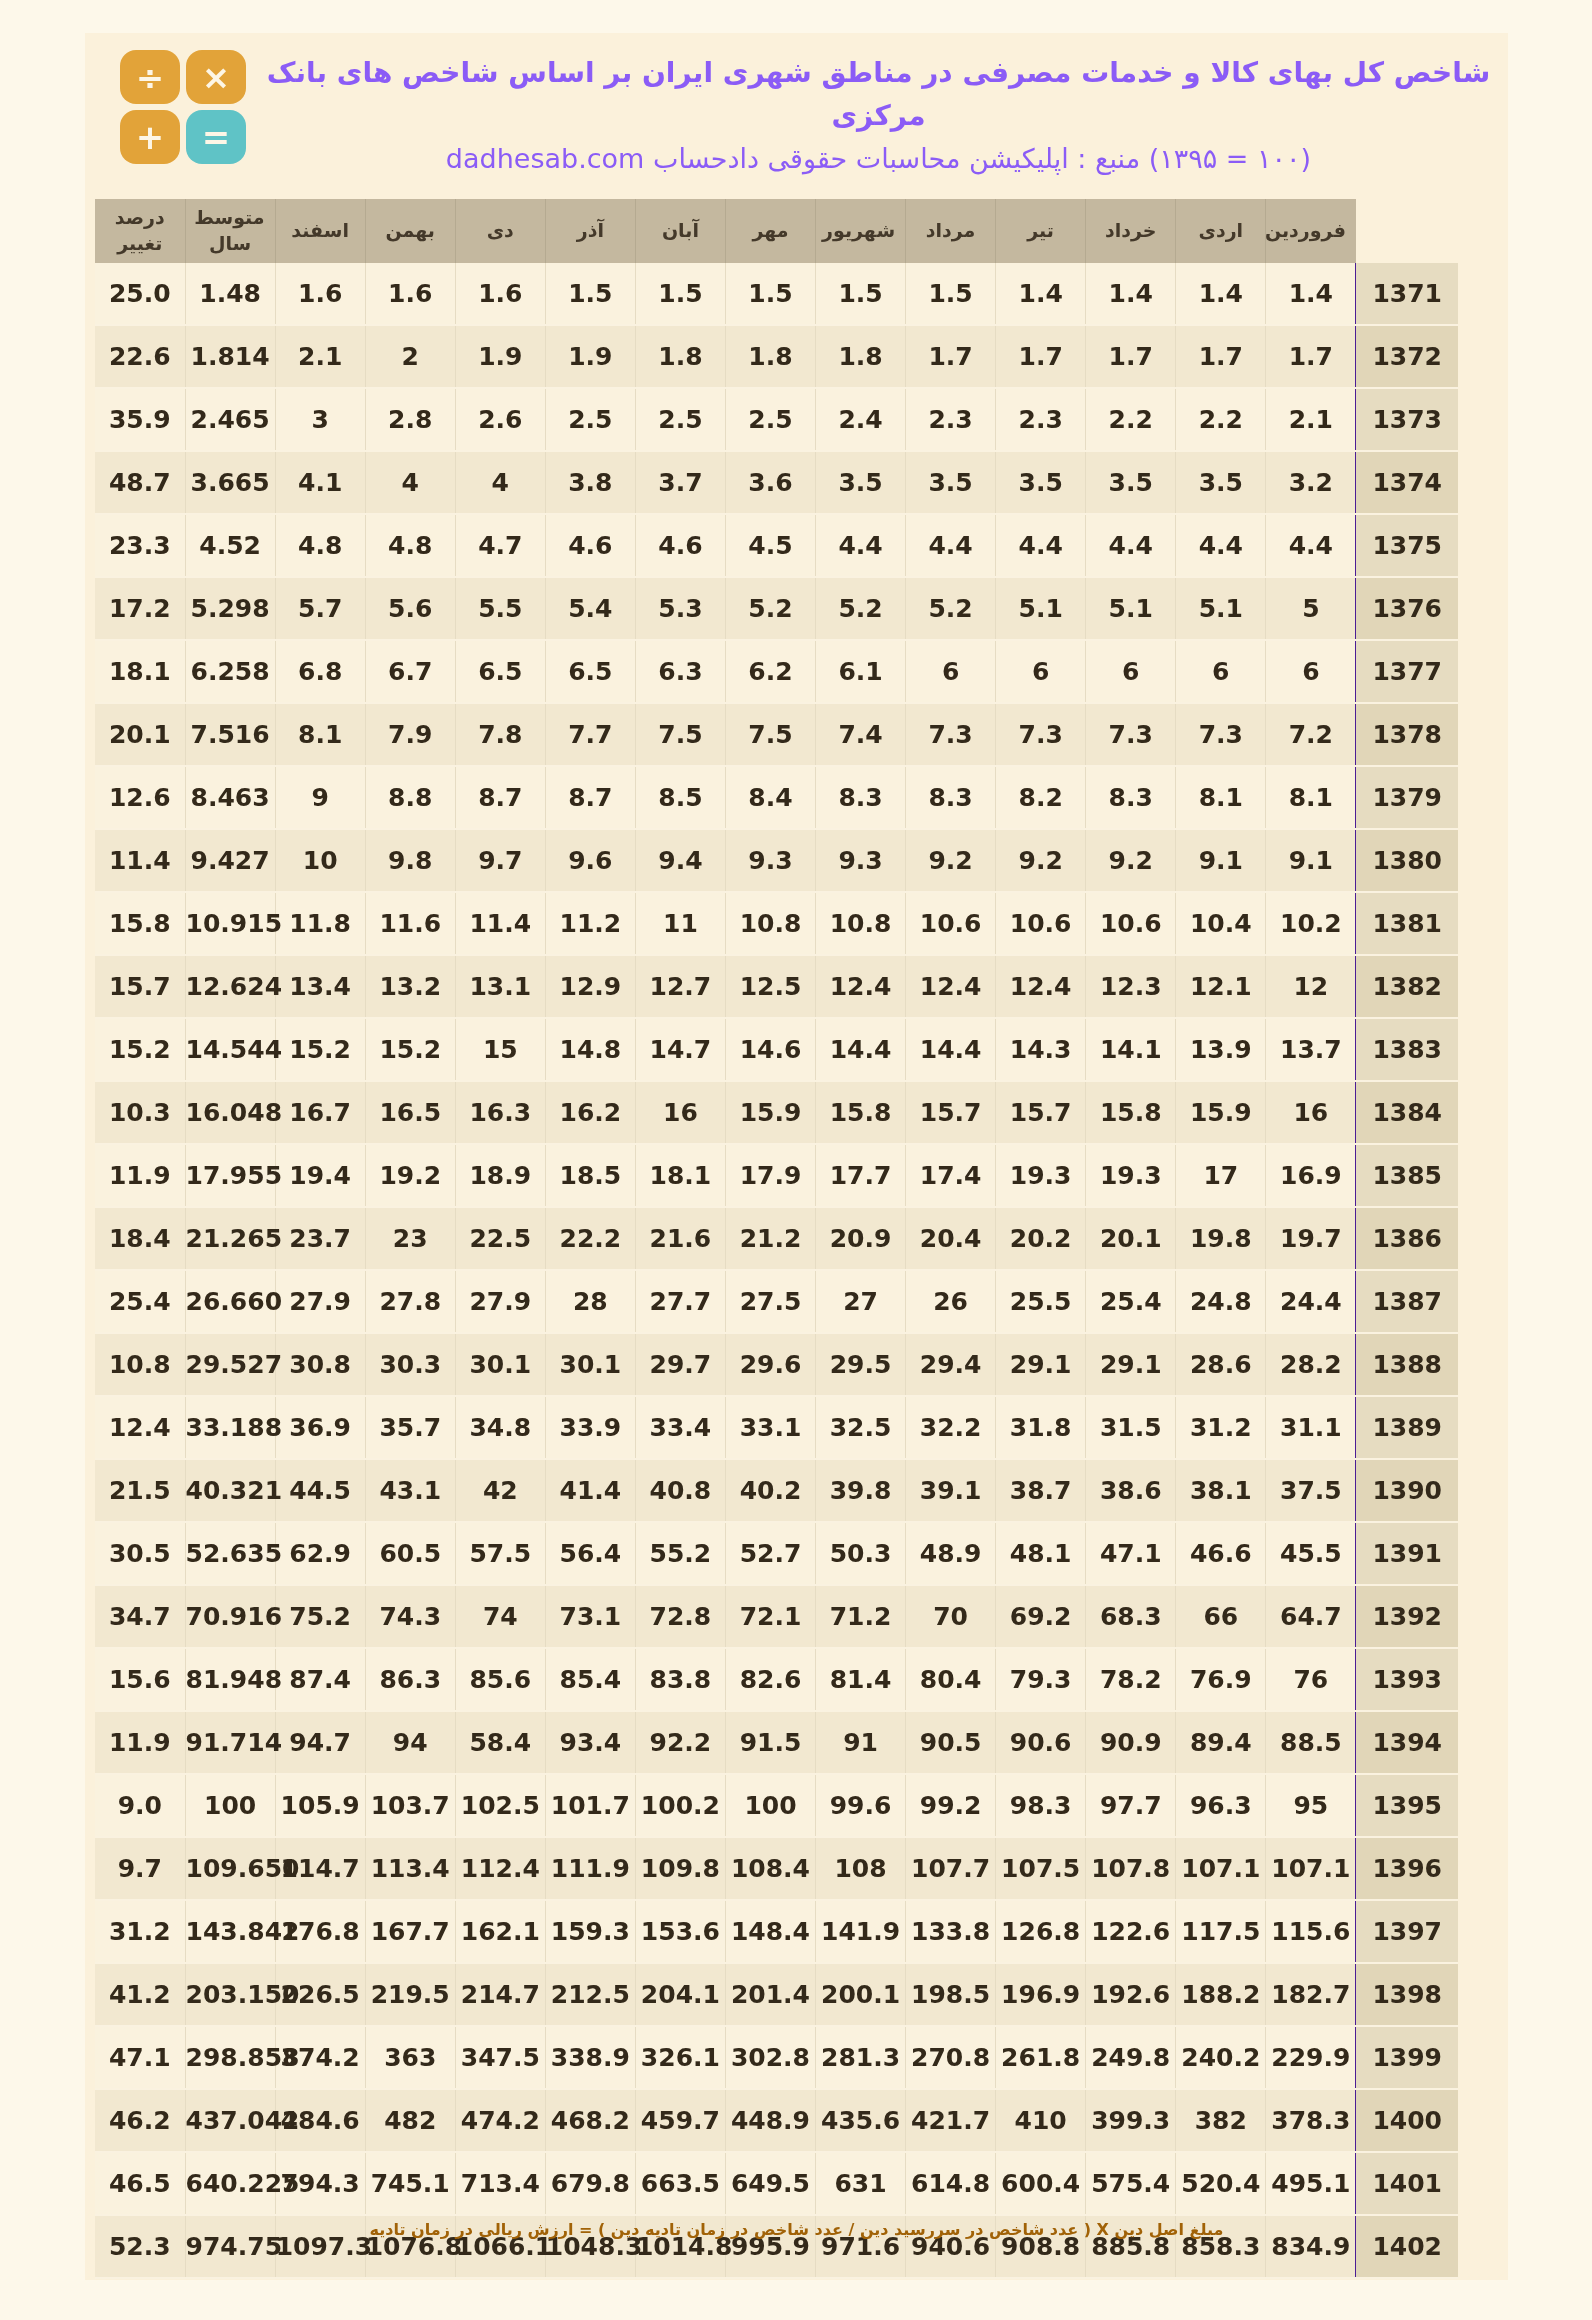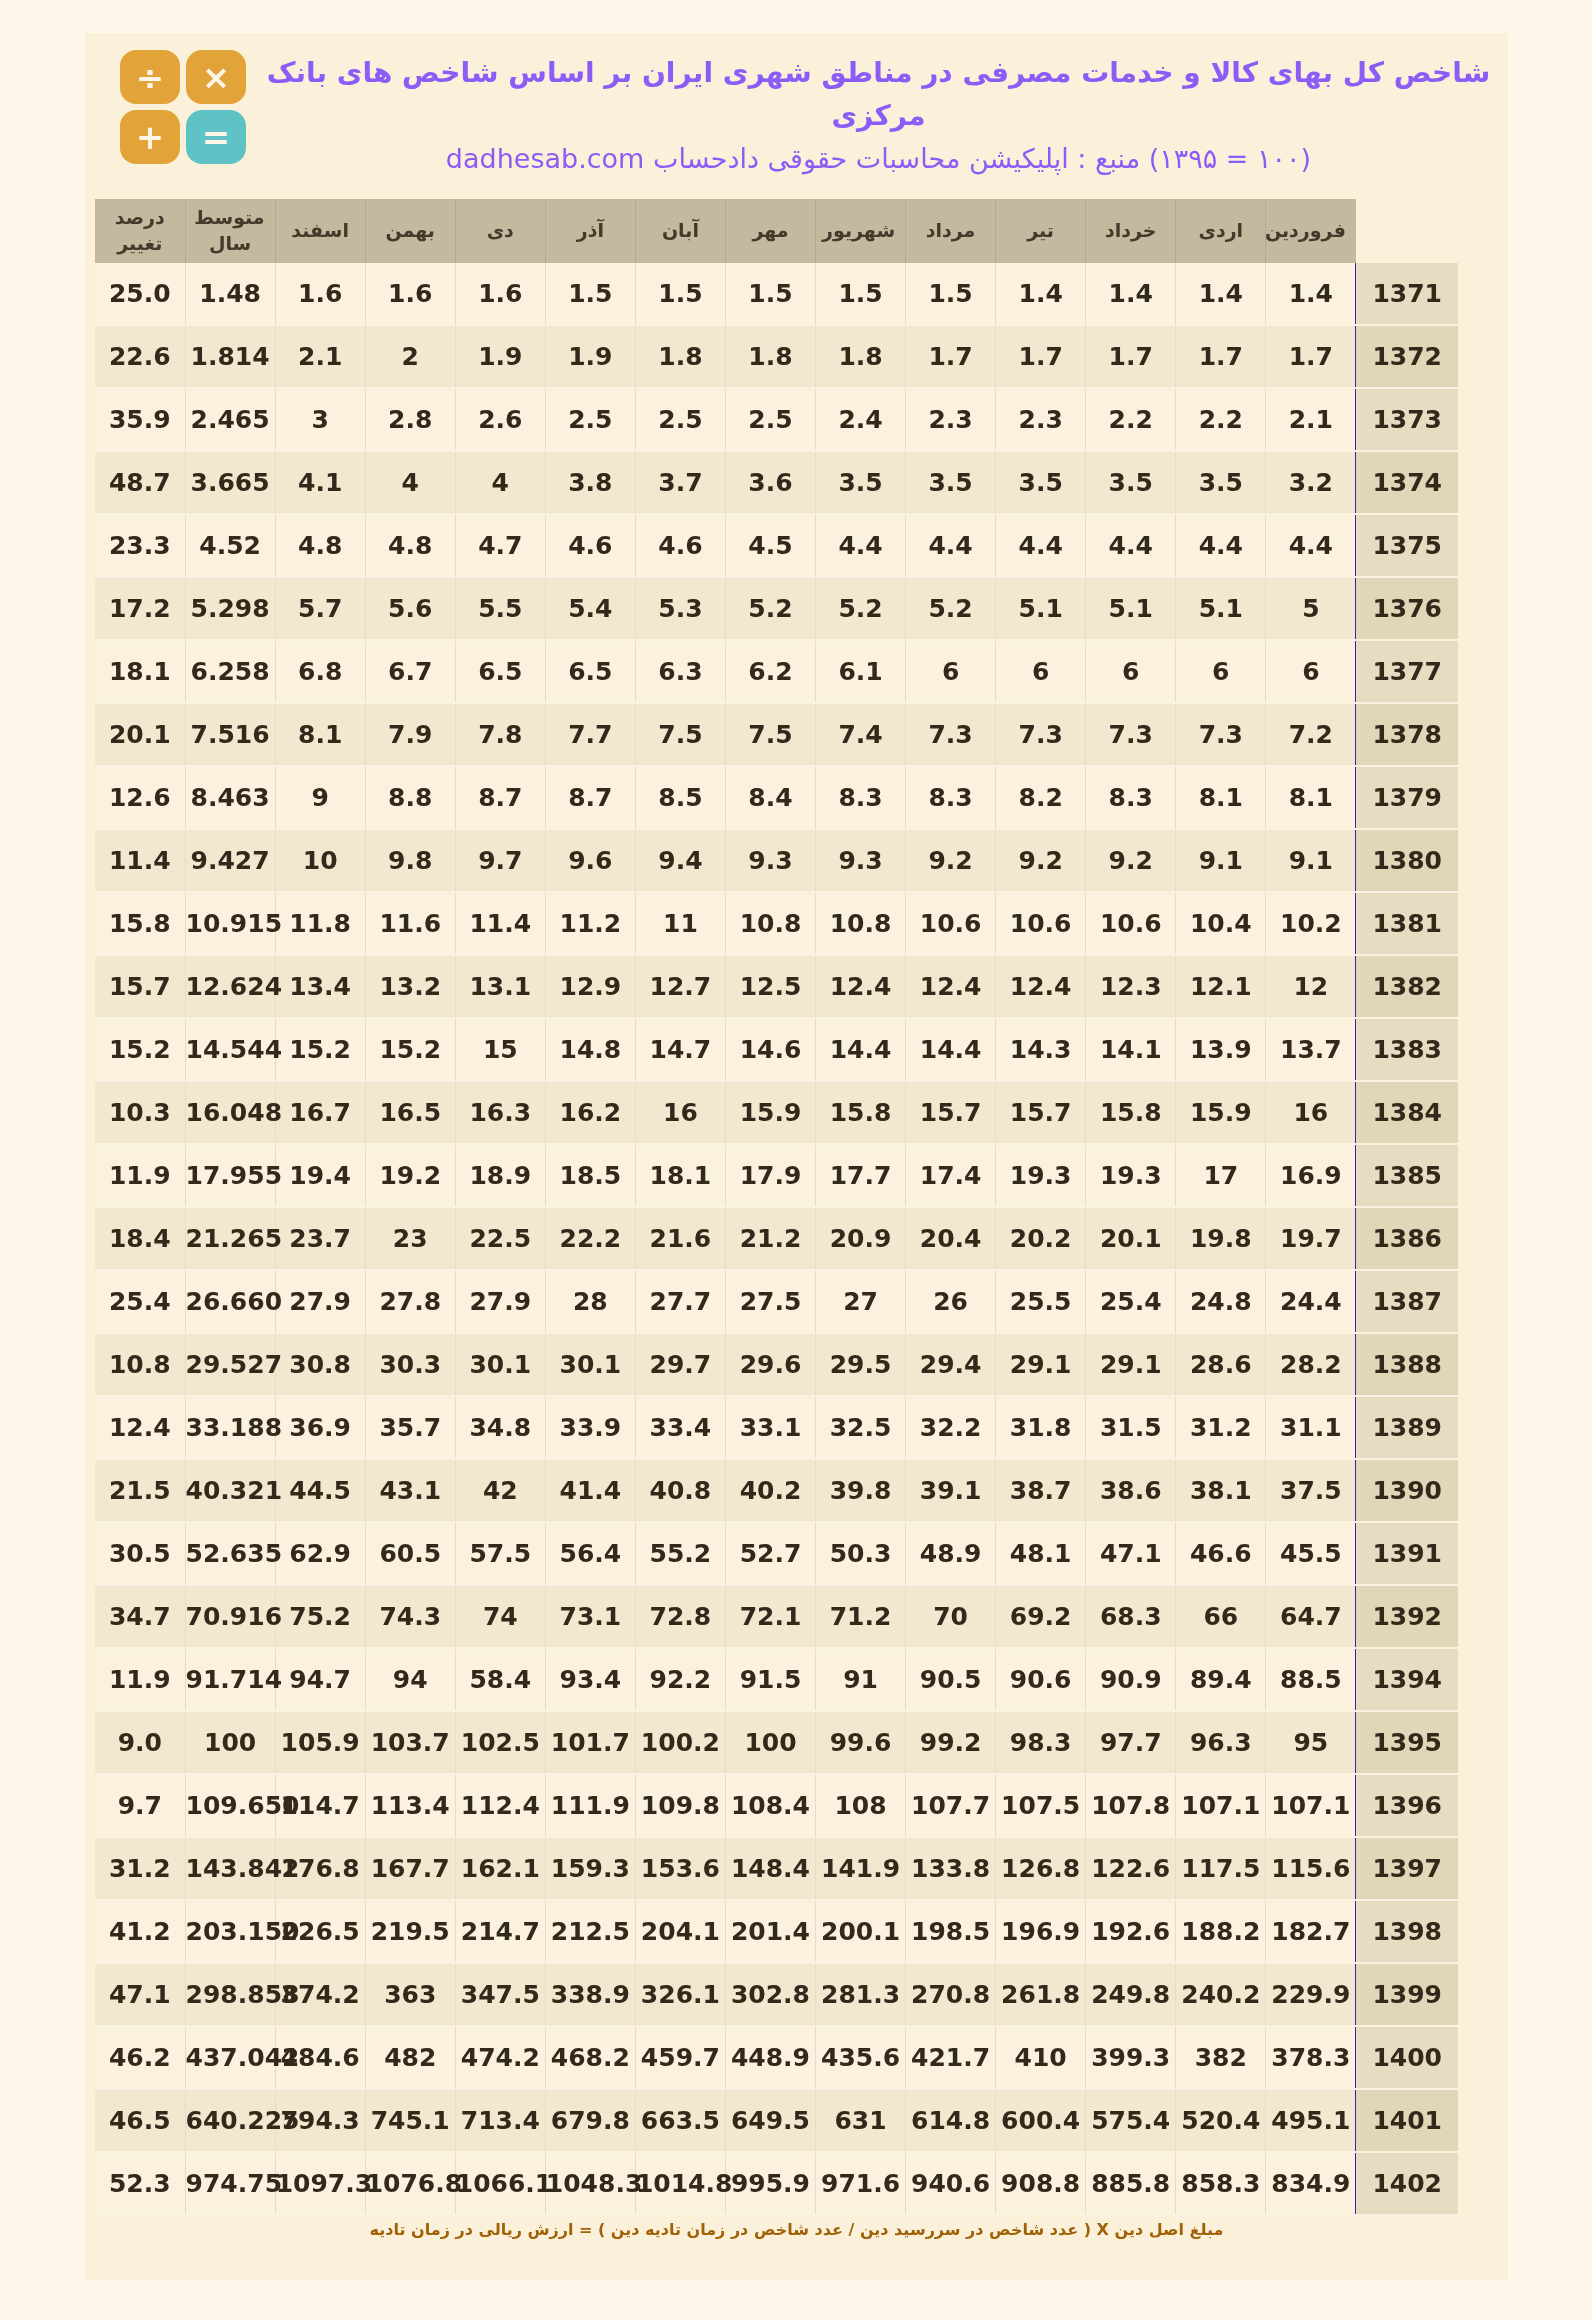--- a/index.html
+++ b/index.html
@@ -485,20 +485,37 @@
           <td>72.1</td>
           <td>71.2</td>
           <td>70</td>
           <td>69.2</td>
           <td>68.3</td>
           <td>66</td>
           <td>64.7</td>
           <td class="year-cell">1392</td>
         </tr>
         <tr>
+          <td>15.6</td>
+          <td>81.948</td>
+          <td>87.4</td>
+          <td>86.3</td>
+          <td>85.6</td>
+          <td>85.4</td>
+          <td>83.8</td>
+          <td>82.6</td>
+          <td>81.4</td>
+          <td>80.4</td>
+          <td>79.3</td>
+          <td>78.2</td>
+          <td>76.9</td>
+          <td>76</td>
+          <td class="year-cell">1393</td>
+        </tr>
+        <tr>
           <td>11.9</td>
           <td>91.714</td>
           <td>94.7</td>
           <td>94</td>
           <td>58.4</td>
           <td>93.4</td>
           <td>92.2</td>
           <td>91.5</td>
           <td>91</td>
           <td>90.5</td>

